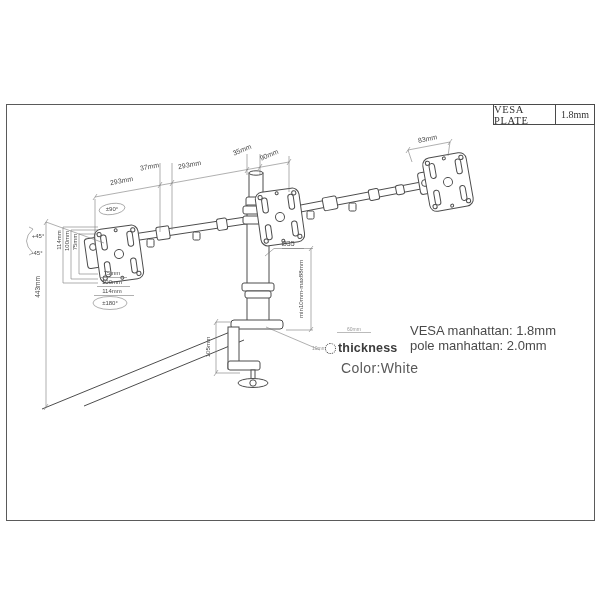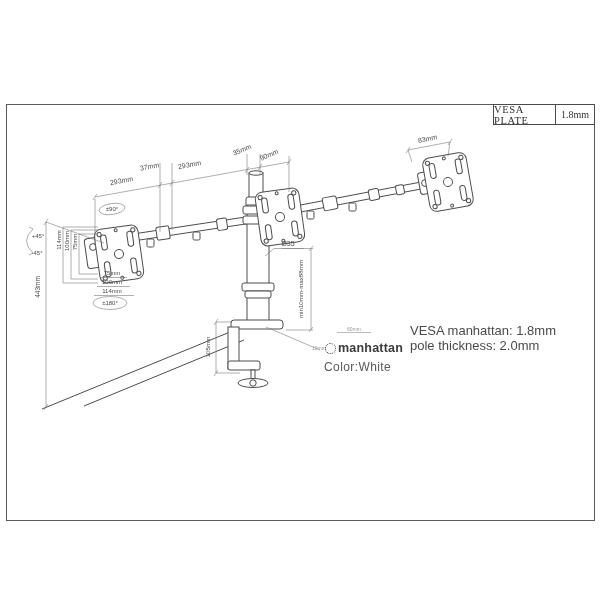--- a/index.html
+++ b/index.html
@@ -13,21 +13,21 @@
   .title-label{left:493px;top:104px;width:63px;height:21px;font-size:10.5px;letter-spacing:0.6px;}
   .title-value{left:555px;top:104px;width:40px;height:21px;font-size:10px;text-align:right;}
   svg.draw{position:absolute;left:0;top:0;}
   .specs{position:absolute;left:410px;top:323px;font-size:13px;line-height:15px;color:#4a4a4a;}
   .brand-dim-top{position:absolute;left:337px;top:327px;width:34px;text-align:center;
         font-size:5px;color:#999;border-bottom:0.5px solid #bbb;line-height:5px;}
   .brand-dim-left{position:absolute;left:312px;top:345px;font-size:5px;color:#999;}
   .brand-row{position:absolute;left:325px;top:341px;display:flex;align-items:center;gap:2px;}
   .logo-dot{width:11px;height:11px;border:1.6px dotted #3c3c3c;border-radius:50%;box-sizing:border-box;}
   .brand-name{font-size:12.5px;font-weight:bold;color:#3c3c3c;letter-spacing:0.2px;}
-  .color-note{position:absolute;left:324px;top:360px;font-size:12px;color:#595959;letter-spacing:0.4px;}
+  .color-note{position:absolute;left:341px;top:360px;font-size:14px;color:#595959;letter-spacing:0.4px;}
   text{fill:#4a4a4a;font-family:"Liberation Sans",sans-serif;}
   .ln{stroke:#4d4d4d;stroke-width:1;fill:none;}
   .fig{stroke:#4d4d4d;stroke-width:1;fill:#ffffff;}
   .dim{stroke:#7a7a7a;stroke-width:0.6;fill:none;}
 </style>
 </head>
 <body>
 
 <div class="page">
 
@@ -207,22 +207,22 @@
       <text x="210" y="347" font-size="6.2" text-anchor="middle" transform="rotate(-90 210 347)">105mm</text>
     </g>
 
     <line x1="266" y1="327" x2="320" y2="350" class="dim"></line>
   </svg>
 
   <div class="brand-dim-top">60mm</div>
   <div class="brand-dim-left">10mm</div>
   <div class="brand-row">
     <span class="logo-dot"></span>
-    <span class="brand-name">manhattan</span>
+    <span class="brand-name">thickness</span>
   </div>
   <div class="color-note">Color:White</div>
 
   <div class="specs">
     <div>VESA manhattan: 1.8mm</div>
-    <div>pole thickness: 2.0mm</div>
+    <div>pole manhattan: 2.0mm</div>
   </div>
 
 </div>
 
 </body></html>

